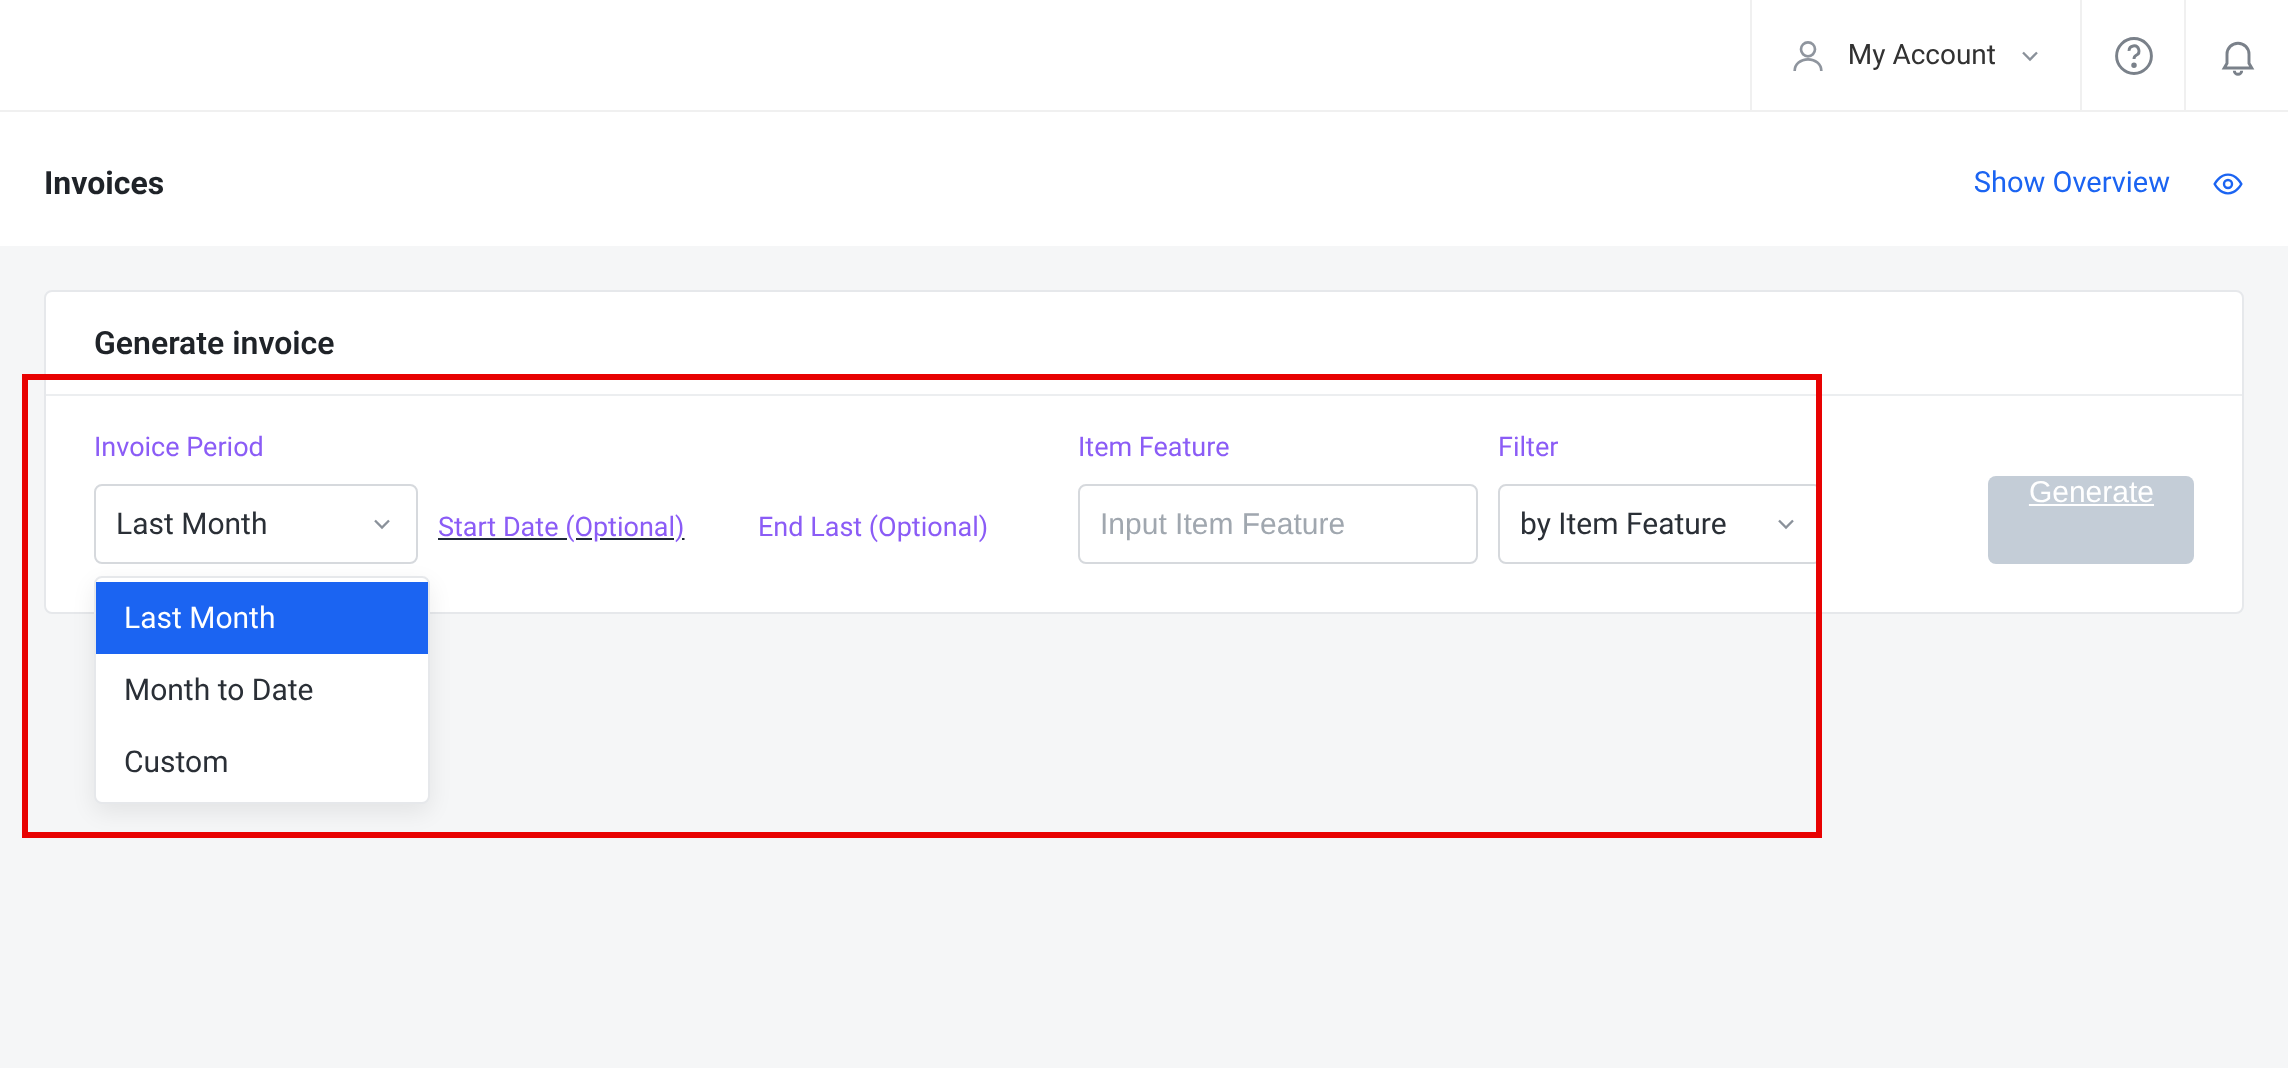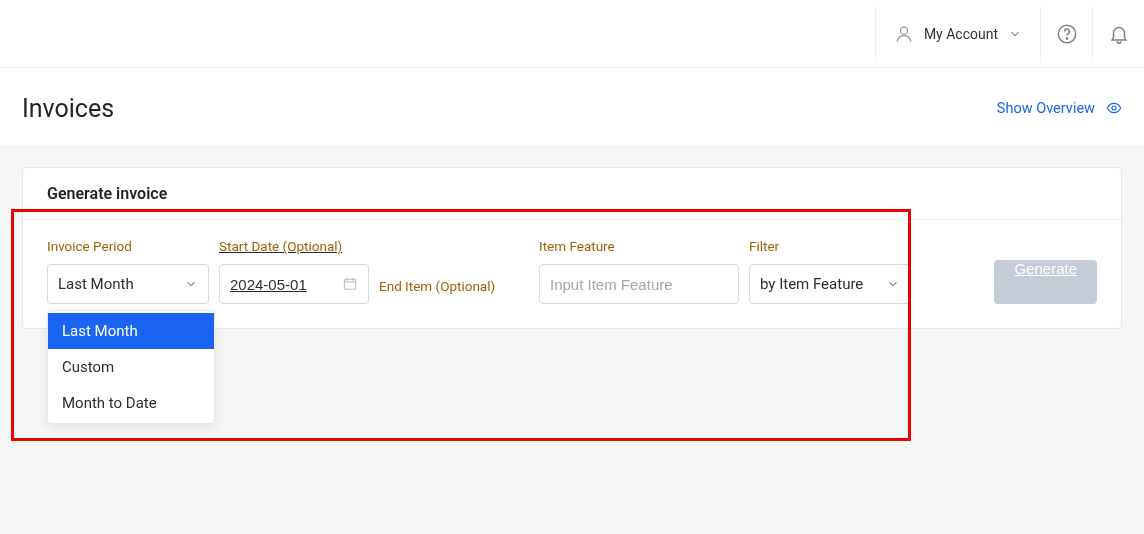--- a/index.html
+++ b/index.html
@@ -5,21 +5,21 @@
   * { box-sizing: border-box; margin: 0; padding: 0; }
   body {
     font-family: -apple-system, BlinkMacSystemFont, "Segoe UI", Roboto, "Helvetica Neue", Arial, sans-serif;
     background: #fff;
     width: 1144px;
     height: 534px;
     overflow: hidden;
     color: #1f2937;
   }
   .header {
-    height: 68px;
+    height: 56px;
     display: flex;
     align-items: center;
     justify-content: flex-end;
     border-bottom: 1px solid #f0f0f0;
   }
   .header-item {
     height: 56px;
     display: flex;
     align-items: center;
     justify-content: center;
@@ -39,30 +39,30 @@
     cursor: pointer;
     color: #666f7a;
   }
   .page-bar {
     display: flex;
     align-items: center;
     justify-content: space-between;
     padding: 26px 22px 22px 22px;
   }
   .page-title {
-    font-size: 25px;
-    font-weight: 400;
+    font-size: 16px;
+    font-weight: 700;
     color: #1f2328;
   }
   .overview-link {
     color: #1b64f2;
     font-size: 14.5px;
     display: flex;
-    align-items: flex-start;
-    gap: 11px;
+    align-items: flex-end;
+    gap: 21px;
     cursor: pointer;
   }
   .content-bg {
     background: #f5f6f7;
     padding: 22px;
     min-height: 420px;
     position: relative;
   }
   .card {
     background: #fff;
@@ -82,21 +82,21 @@
     align-items: flex-end;
     gap: 10px;
     position: relative;
   }
   .field {
     display: flex;
     flex-direction: column;
   }
   .field-label {
     font-size: 13.5px;
-    color: #a16207;
+    color: #8b5cf6;
     margin-bottom: 10px;
     white-space: nowrap;
   }
   .field-label.top-align {
     margin-bottom: 22px;
   }
   .control {
     height: 40px;
     border: 1px solid #d6d9dd;
     border-radius: 4px;
@@ -217,40 +217,31 @@
         <div class="field-label">Invoice Period</div>
         <div class="control">
           <span class="select-value">Last Month</span>
           <svg class="chevron-down" width="14" height="14" viewBox="0 0 24 24" fill="none" stroke="currentColor" stroke-width="2">
             <polyline points="6 9 12 15 18 9"></polyline>
           </svg>
         </div>
 
         <div class="dropdown">
           <div class="dropdown-item selected">Last Month</div>
+          <div class="dropdown-item">Month to Date</div>
           <div class="dropdown-item">Custom</div>
-          <div class="dropdown-item">Month to Date</div>
         </div>
       </div>
 
       <div class="field" style="width:150px;text-decoration:underline;">
         <div class="field-label field-label top-align" style="margin-bottom:10px;">Start Date (Optional)</div>
-        <div class="control">
-          <input type="text" value="2024-05-01" style="">
-          <svg class="calendar-icon" width="16" height="16" viewBox="0 0 24 24" fill="none" stroke="currentColor" stroke-width="1.6">
-            <rect x="3.5" y="5" width="17" height="15" rx="2"></rect>
-            <line x1="3.5" y1="9" x2="20.5" y2="9"></line>
-            <line x1="8" y1="3" x2="8" y2="7"></line>
-            <line x1="16" y1="3" x2="16" y2="7"></line>
-          </svg>
-        </div>
       </div>
 
       <div class="field" style="width:150px;">
-        <div class="field-label">End Item (Optional)</div>
+        <div class="field-label">End Last (Optional)</div>
       </div>
 
       <div class="field" style="width:200px;">
         <div class="field-label">Item Feature</div>
         <div class="control">
           <input type="text" placeholder="Input Item Feature" style="">
         </div>
       </div>
 
       <div class="field" style="width:162px;">

